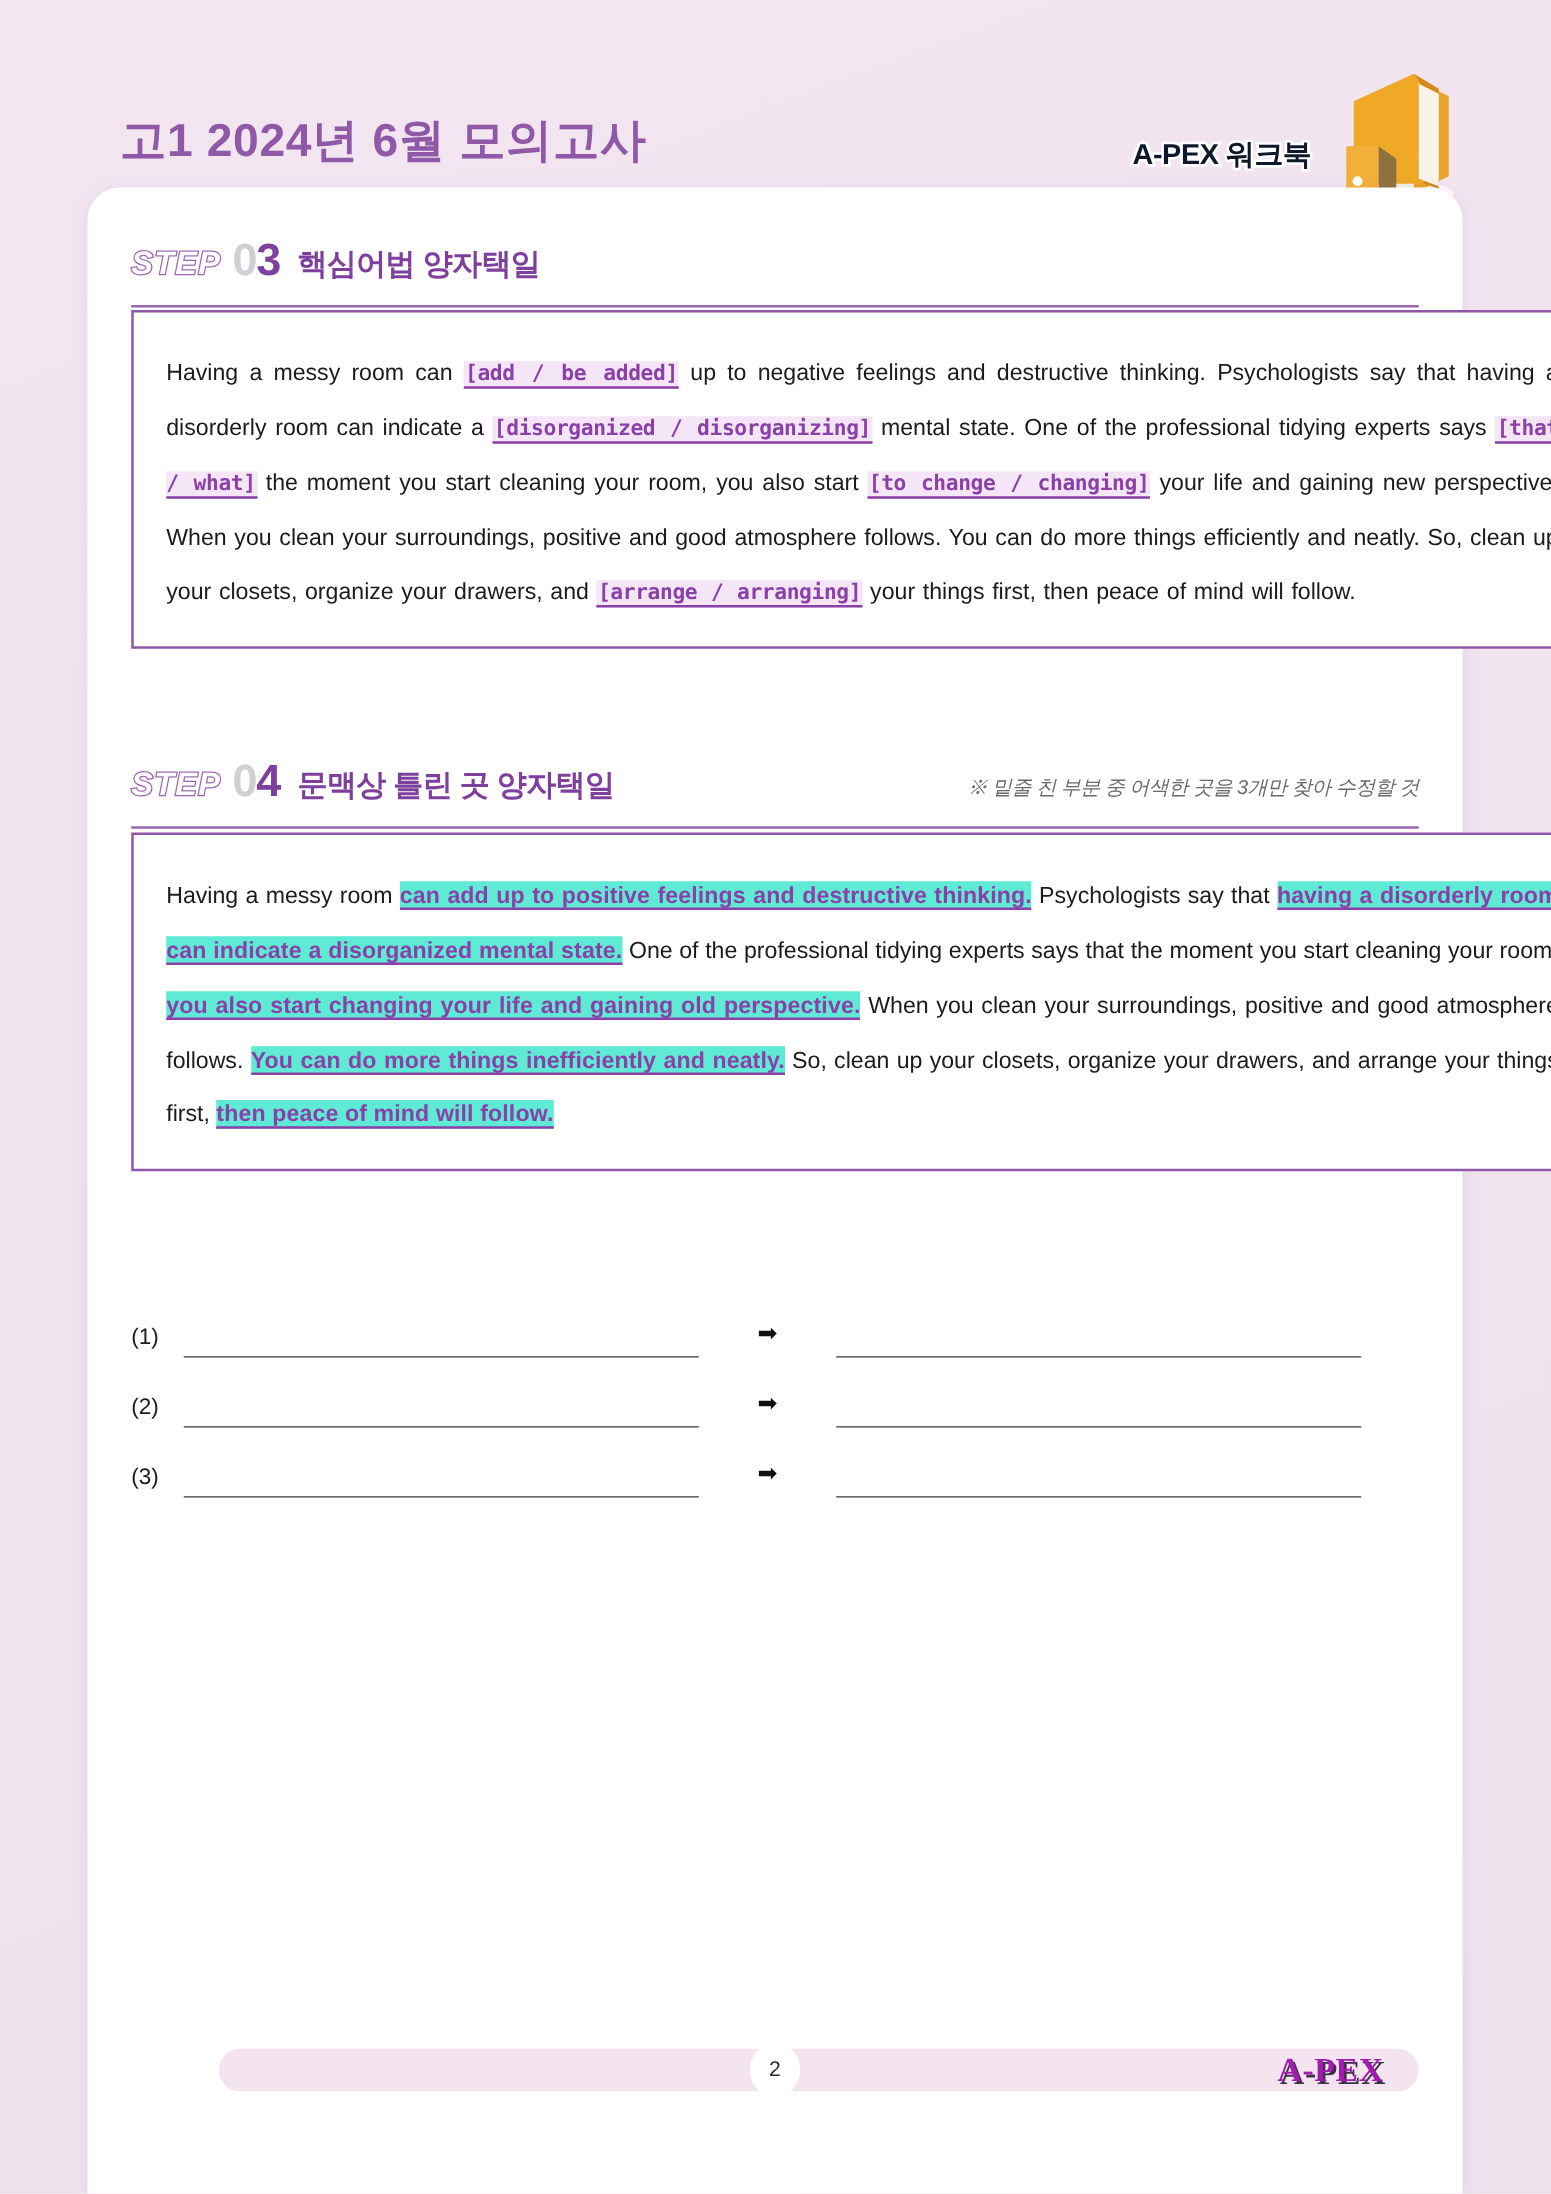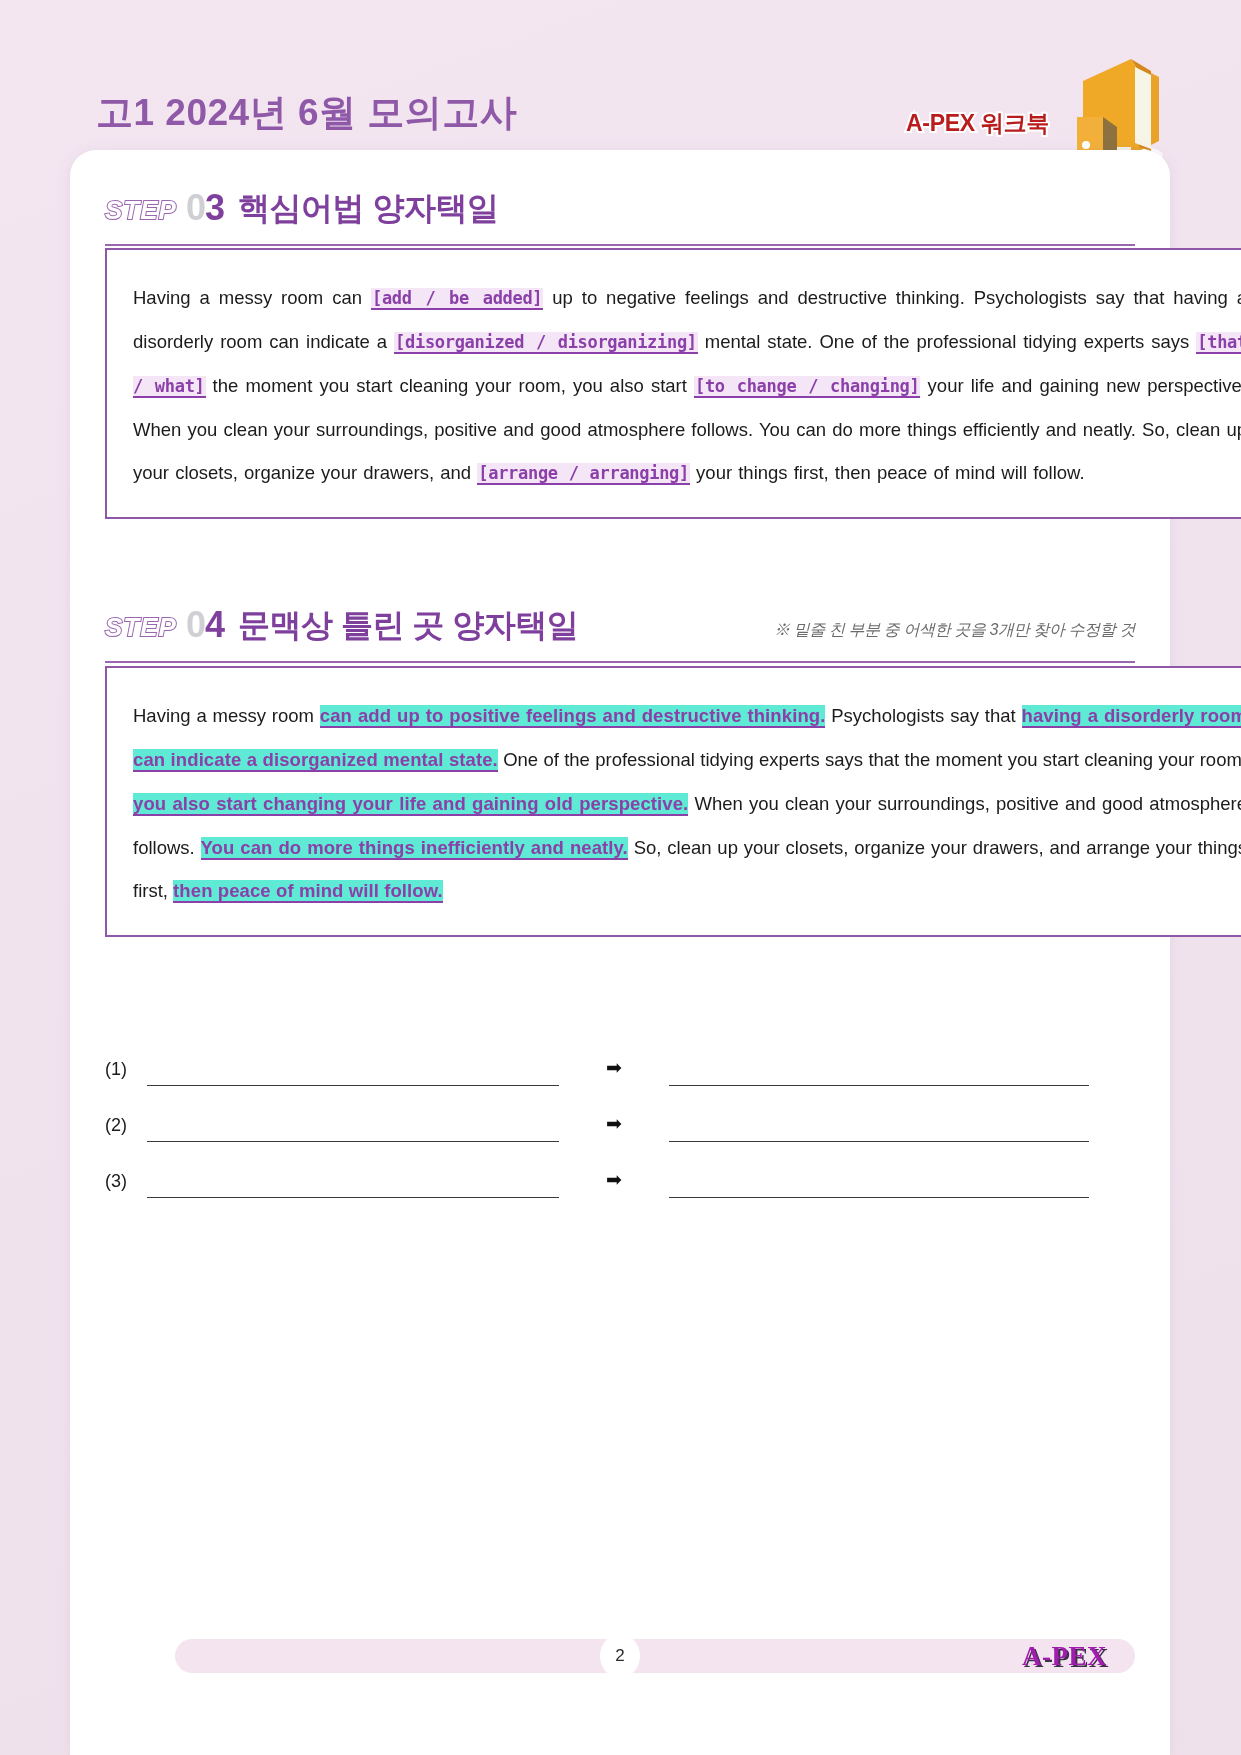--- a/index.html
+++ b/index.html
@@ -29,21 +29,21 @@
     color: #8f59a8;
     letter-spacing: 0.5px;
     white-space: nowrap;
   }
   .header-badge {
     position: absolute;
     right: 192px;
     top: 108px;
     font-size: 23px;
     font-weight: bold;
-    color: #b91c1c;
+    color: #0f172a;
     letter-spacing: -0.3px;
     white-space: nowrap;
     -webkit-text-stroke: 4px #ffffff;
     paint-order: stroke fill;
   }
   .book-icon {
     position: absolute;
     right: 68px;
     top: 55px;
     width: 118px;
@@ -86,21 +86,21 @@
   .step-num {
     font-size: 36px;
     font-weight: bold;
     line-height: 1;
     margin-left: 9px;
     letter-spacing: -1px;
   }
   .step-num .z { color: #cfcfd4; }
   .step-num .d { color: #7e3f9d; }
   .step-title {
-    font-size: 32px;
+    font-size: 24px;
     font-weight: bold;
     color: #7e3f9d;
     margin-left: 14px;
     margin-bottom: 2px;
     letter-spacing: -0.5px;
     line-height: 1;
   }
   .step-note {
     margin-left: auto;
     margin-bottom: 2px;

